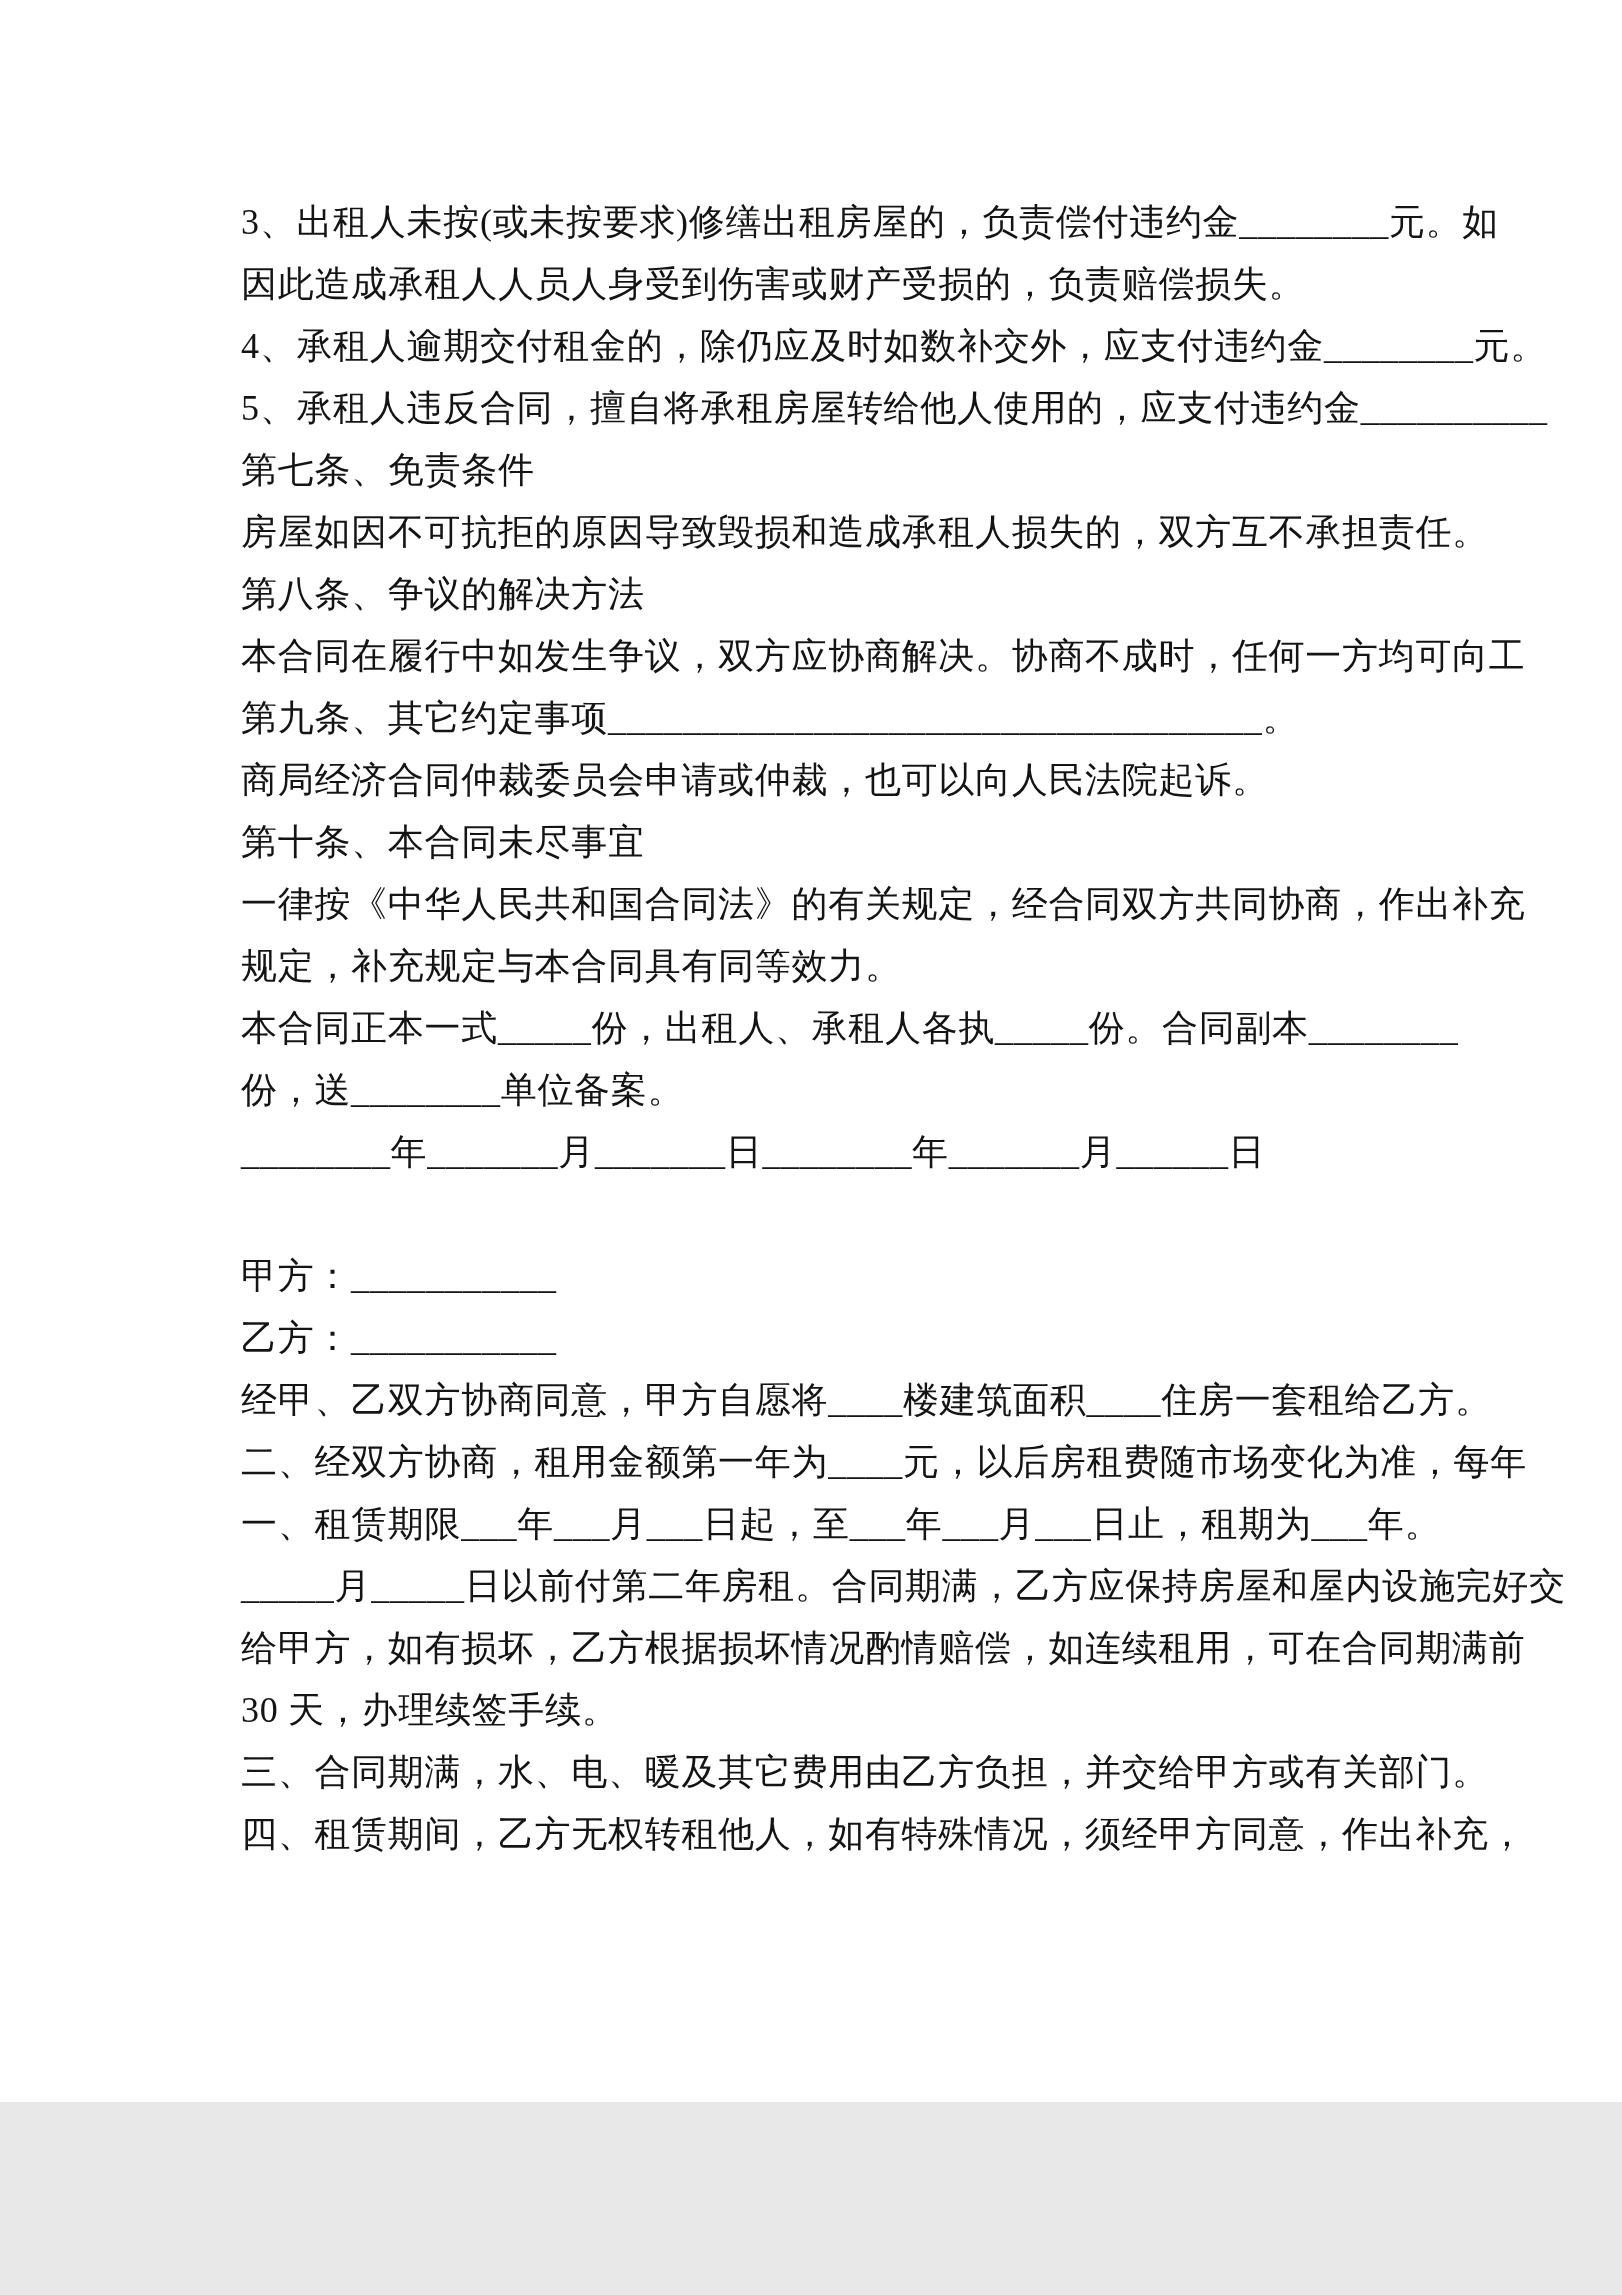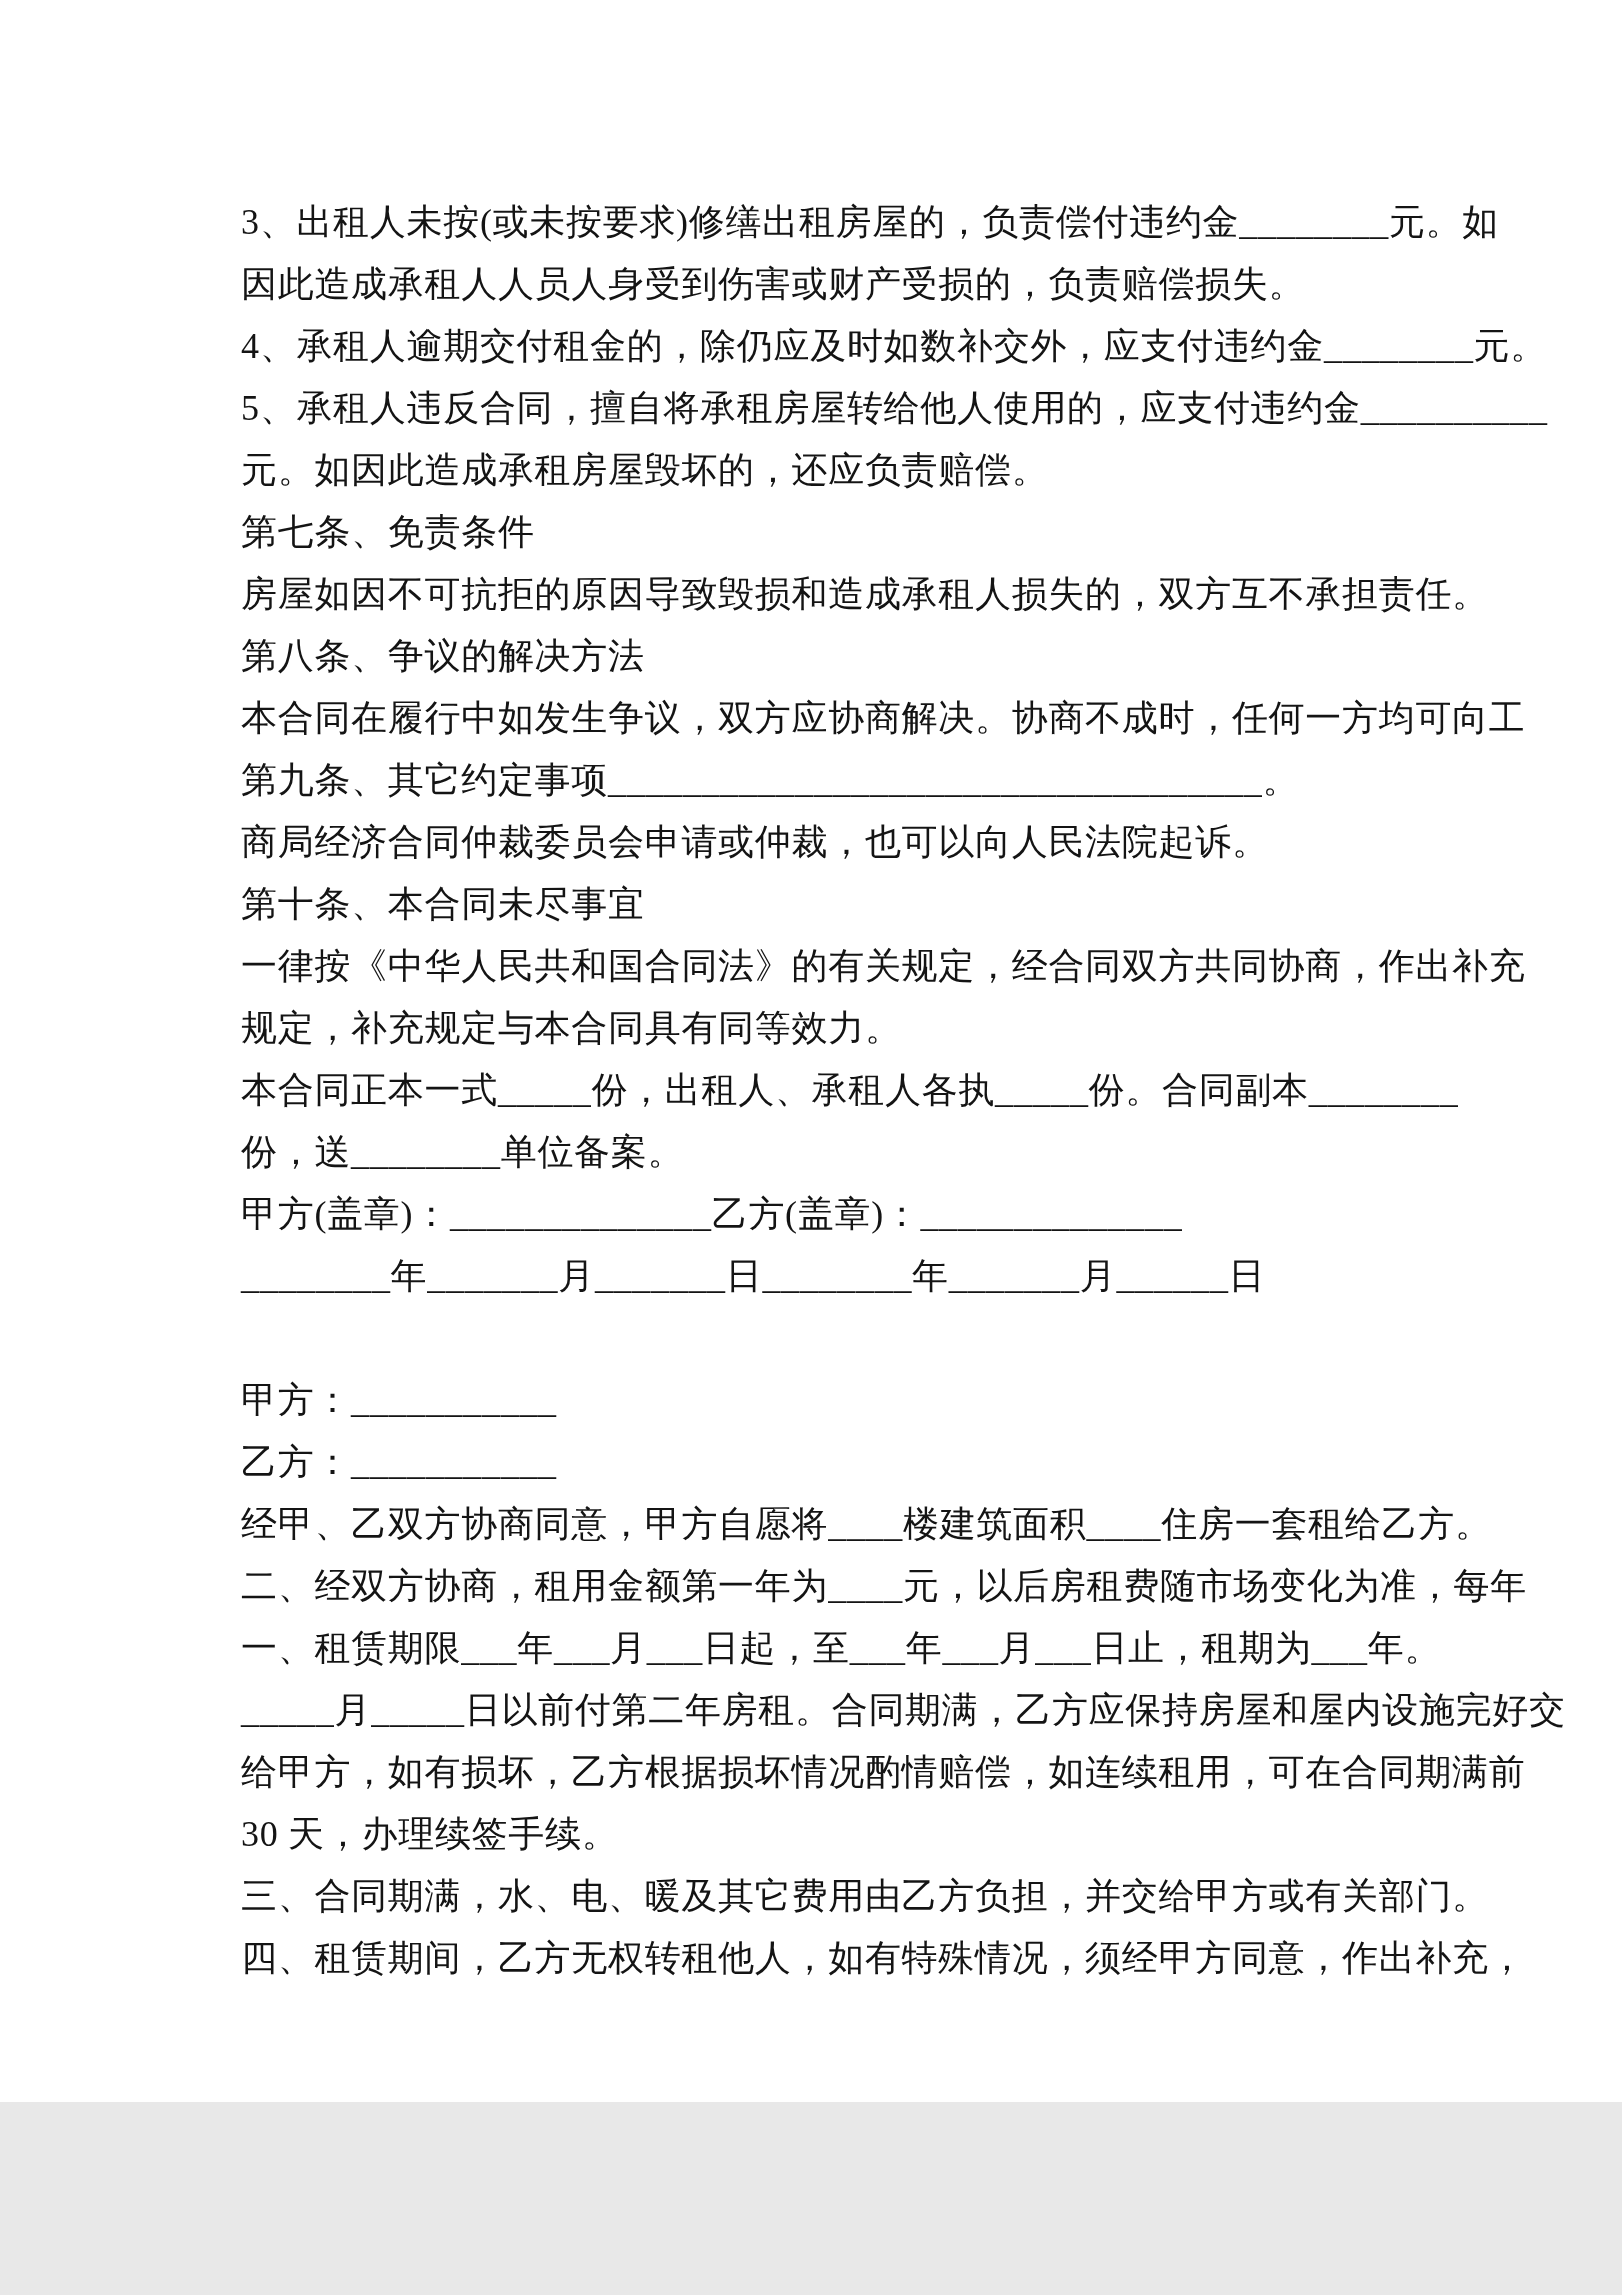--- a/index.html
+++ b/index.html
@@ -39,33 +39,31 @@
 </style>
 </head>
 <body>
 
 <div class="page">
   <div class="content" id="contract-body" style="color: rgb(20, 20, 20);">
       <p class="line">3、出租人未按(或未按要求)修缮出租房屋的，负责偿付违约金________元。如</p>
       <p class="line">因此造成承租人人员人身受到伤害或财产受损的，负责赔偿损失。</p>
       <p class="line">4、承租人逾期交付租金的，除仍应及时如数补交外，应支付违约金________元。</p>
       <p class="line">5、承租人违反合同，擅自将承租房屋转给他人使用的，应支付违约金__________</p>
-      <p class="line">元。如因此造成承租房屋毁坏的，还应负责赔偿。</p>
       <p class="line">第七条、免责条件</p>
       <p class="line">房屋如因不可抗拒的原因导致毁损和造成承租人损失的，双方互不承担责任。</p>
       <p class="line">第八条、争议的解决方法</p>
       <p class="line">本合同在履行中如发生争议，双方应协商解决。协商不成时，任何一方均可向工</p>
       <p class="line">第九条、其它约定事项___________________________________。</p>
       <p class="line">商局经济合同仲裁委员会申请或仲裁，也可以向人民法院起诉。</p>
       <p class="line">第十条、本合同未尽事宜</p>
       <p class="line">一律按《中华人民共和国合同法》的有关规定，经合同双方共同协商，作出补充</p>
       <p class="line">规定，补充规定与本合同具有同等效力。</p>
       <p class="line">本合同正本一式_____份，出租人、承租人各执_____份。合同副本________</p>
       <p class="line">份，送________单位备案。</p>
-      <p class="line">甲方(盖章)：______________乙方(盖章)：______________</p>
       <p class="line">________年_______月_______日________年_______月______日</p>
       <p class="line blank">&nbsp;</p>
       <p class="line">甲方：___________</p>
       <p class="line">乙方：___________</p>
       <p class="line">经甲、乙双方协商同意，甲方自愿将____楼建筑面积____住房一套租给乙方。</p>
       <p class="line">二、经双方协商，租用金额第一年为____元，以后房租费随市场变化为准，每年</p>
       <p class="line">一、租赁期限___年___月___日起，至___年___月___日止，租期为___年。</p>
       <p class="line">_____月_____日以前付第二年房租。合同期满，乙方应保持房屋和屋内设施完好交</p>
       <p class="line">给甲方，如有损坏，乙方根据损坏情况酌情赔偿，如连续租用，可在合同期满前</p>
       <p class="line">30 天，办理续签手续。</p>

